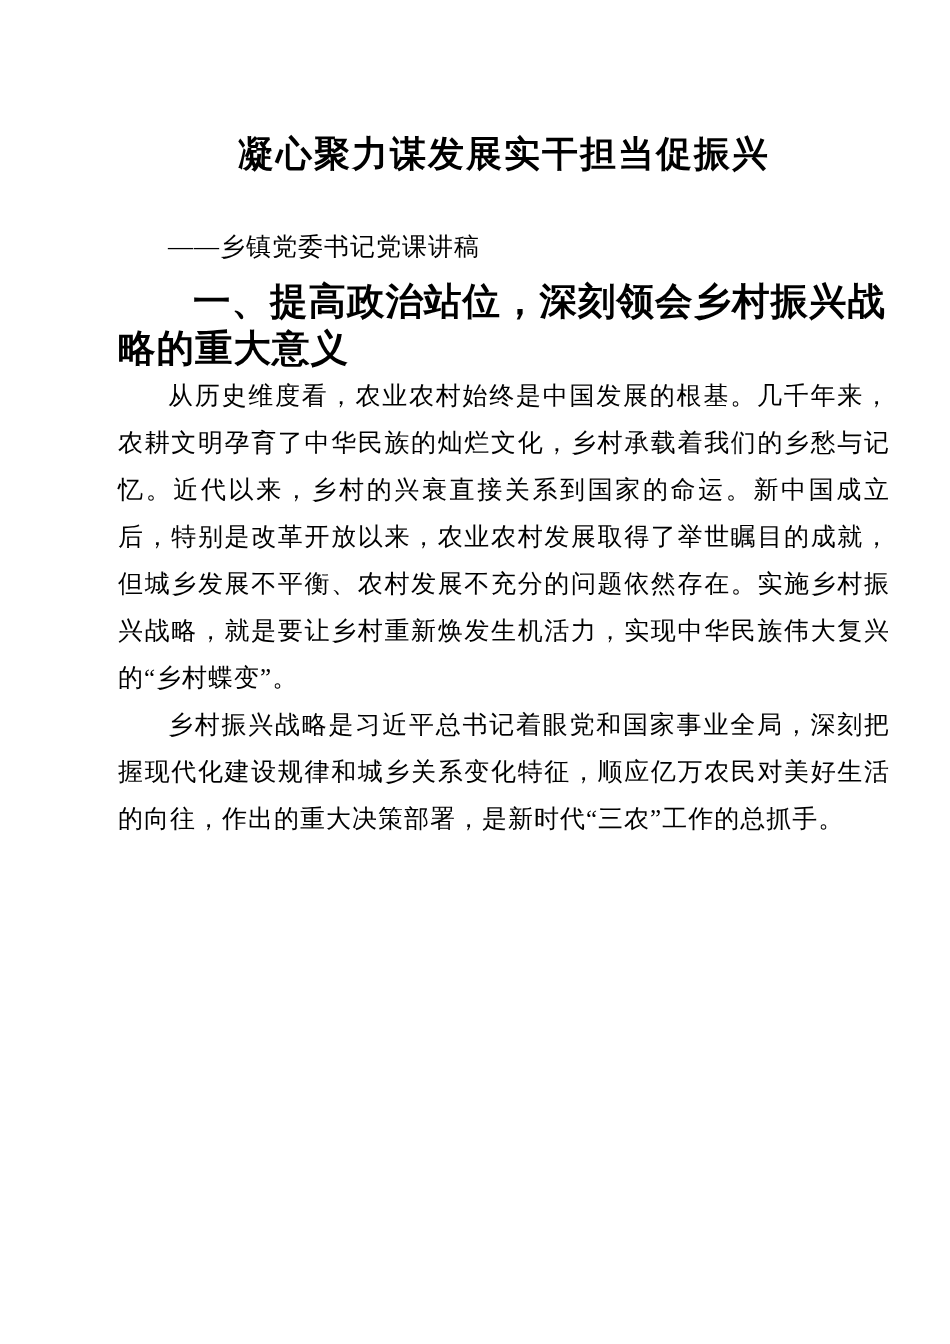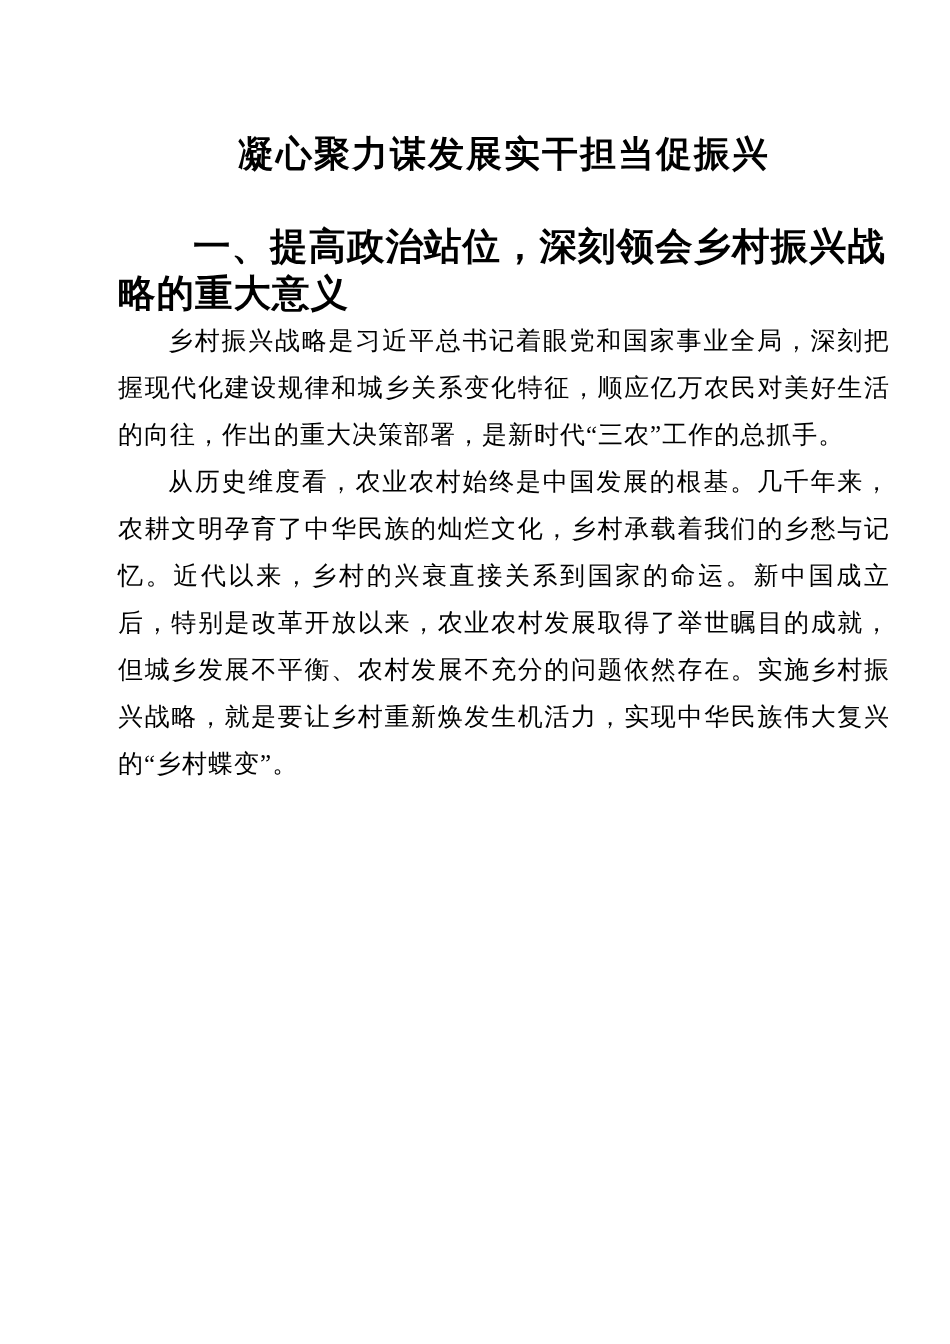--- a/index.html
+++ b/index.html
@@ -32,30 +32,31 @@
     text-indent: 2em;
   }
   .para {
     text-indent: 2em;
     text-align: justify;
   }
   .section-heading {
     font-family: "Liberation Sans", "DejaVu Sans", sans-serif;
     font-weight: bold;
     text-indent: 2em;
-    margin-top: 20px;
+    margin-top: 8px;
   }
 </style>
 </head>
 <body>
 
 <div class="page">
   <h1 class="doc-title">凝心聚力谋发展实干担当促振兴</h1>
 
+  <p class="subtitle">——乡镇党委书记党课讲稿</p>
 
 
 
   <h2 class="section-heading">一、提高政治站位，深刻领会乡村振兴战略的重大意义</h2>
 
+  <p class="para">从历史维度看，农业农村始终是中国发展的根基。几千年来，农耕文明孕育了中华民族的灿烂文化，乡村承载着我们的乡愁与记忆。近代以来，乡村的兴衰直接关系到国家的命运。新中国成立后，特别是改革开放以来，农业农村发展取得了举世瞩目的成就，但城乡发展不平衡、农村发展不充分的问题依然存在。实施乡村振兴战略，就是要让乡村重新焕发生机活力，实现中华民族伟大复兴的“乡村蝶变”。</p>
+
   <p class="para">乡村振兴战略是习近平总书记着眼党和国家事业全局，深刻把握现代化建设规律和城乡关系变化特征，顺应亿万农民对美好生活的向往，作出的重大决策部署，是新时代“三农”工作的总抓手。</p>
-
-  <p class="para">从历史维度看，农业农村始终是中国发展的根基。几千年来，农耕文明孕育了中华民族的灿烂文化，乡村承载着我们的乡愁与记忆。近代以来，乡村的兴衰直接关系到国家的命运。新中国成立后，特别是改革开放以来，农业农村发展取得了举世瞩目的成就，但城乡发展不平衡、农村发展不充分的问题依然存在。实施乡村振兴战略，就是要让乡村重新焕发生机活力，实现中华民族伟大复兴的“乡村蝶变”。</p>
 </div>
 
 </body></html>

